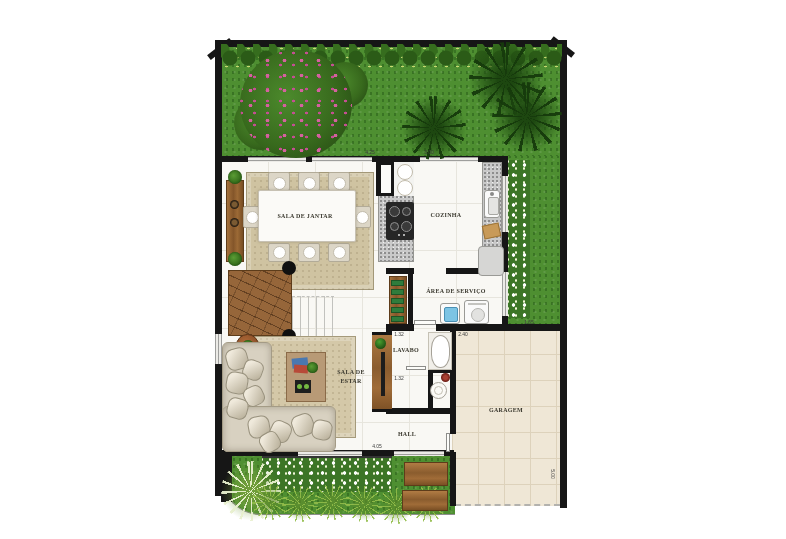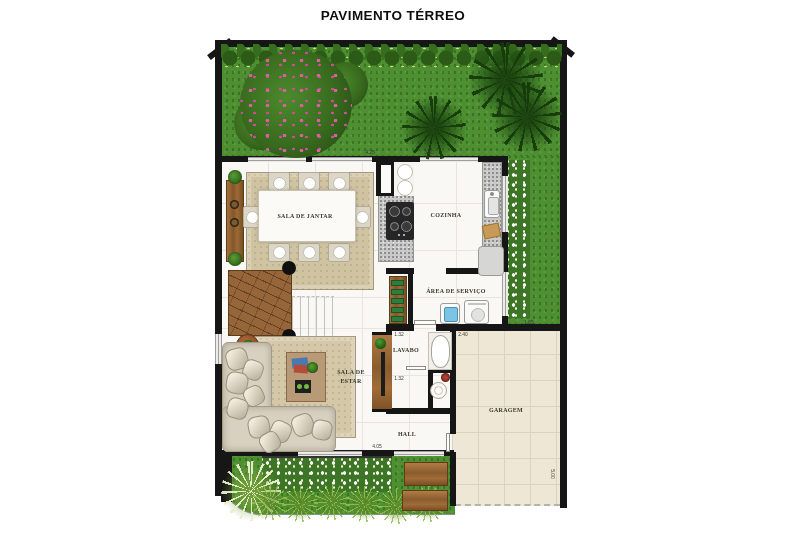--- a/index.html
+++ b/index.html
@@ -71,21 +71,20 @@
   .appliance{background:#fafafa;border:1px solid #9a9a96;border-radius:3px;box-sizing:border-box;}
   .room-label{position:absolute;transform:translate(-50%,-50%);
      font:bold 6px/1.45 "Liberation Serif",serif;color:#3a382e;text-align:center;letter-spacing:.3px;}
   .dim{position:absolute;transform:translate(-50%,-50%);font:5px "Liberation Sans",sans-serif;color:#3d3d3d;white-space:nowrap;}
 </style>
 </head>
 <body>
 
 <div class="canvas">
 
-  <div class="title">PAVIMENTO TÉRREO</div>
 
   <div class="abs" id="plan" style="left:0;top:0;width:786px;height:539px;">
 
     <div class="abs grass" style="left:221px;top:44px;width:341px;height:112px;"></div>
     <div class="abs grass" style="left:504px;top:156px;width:58px;height:175px;"></div>
     <div class="abs grass" style="left:221px;top:452px;width:233px;height:62px;border-bottom:1.5px solid #8e8e8e;border-left:1.5px solid #8e8e8e;border-radius:0 0 0 40px;"></div>
     <div class="abs tilesA" style="left:221px;top:156px;width:283px;height:172px;"></div>
     <div class="abs tilesA" style="left:221px;top:328px;width:233px;height:128px;"></div>
     <div class="abs tilesG" style="left:452px;top:328px;width:110px;height:178px;"></div>
     <div class="abs gate" style="left:455px;top:504px;width:105px;height:0;"></div>

